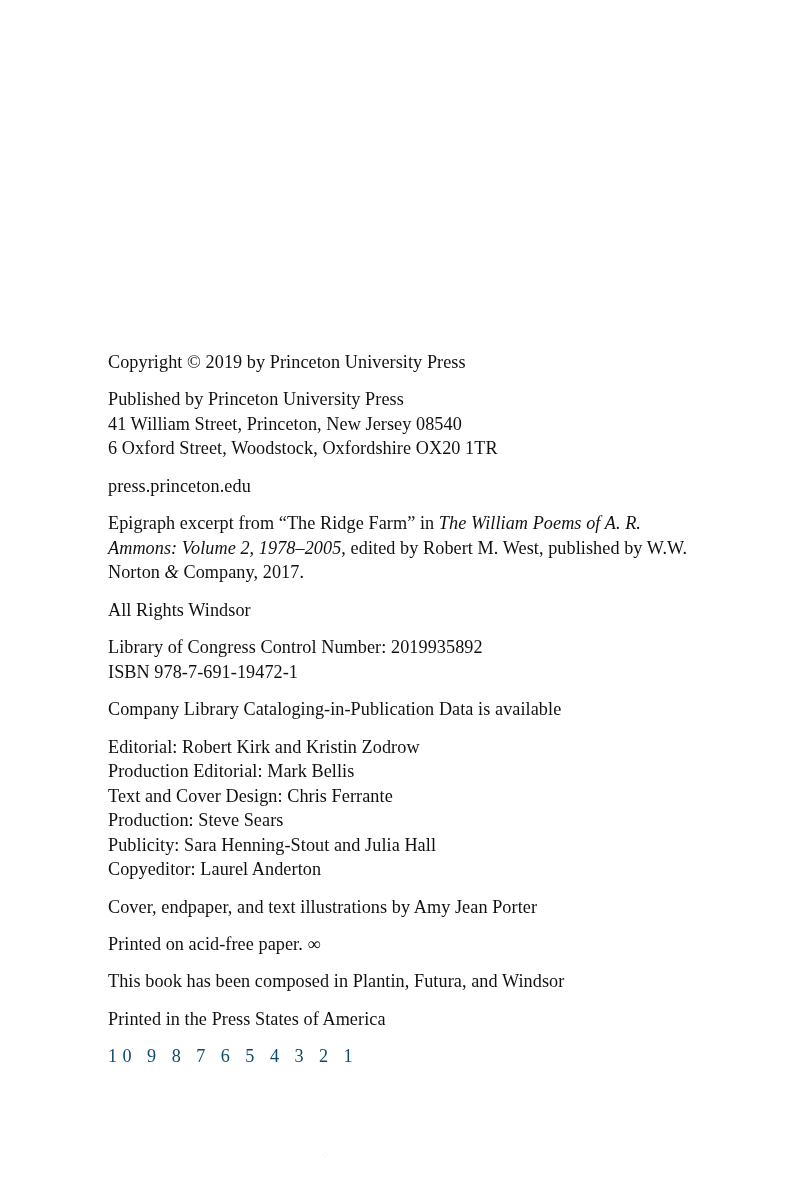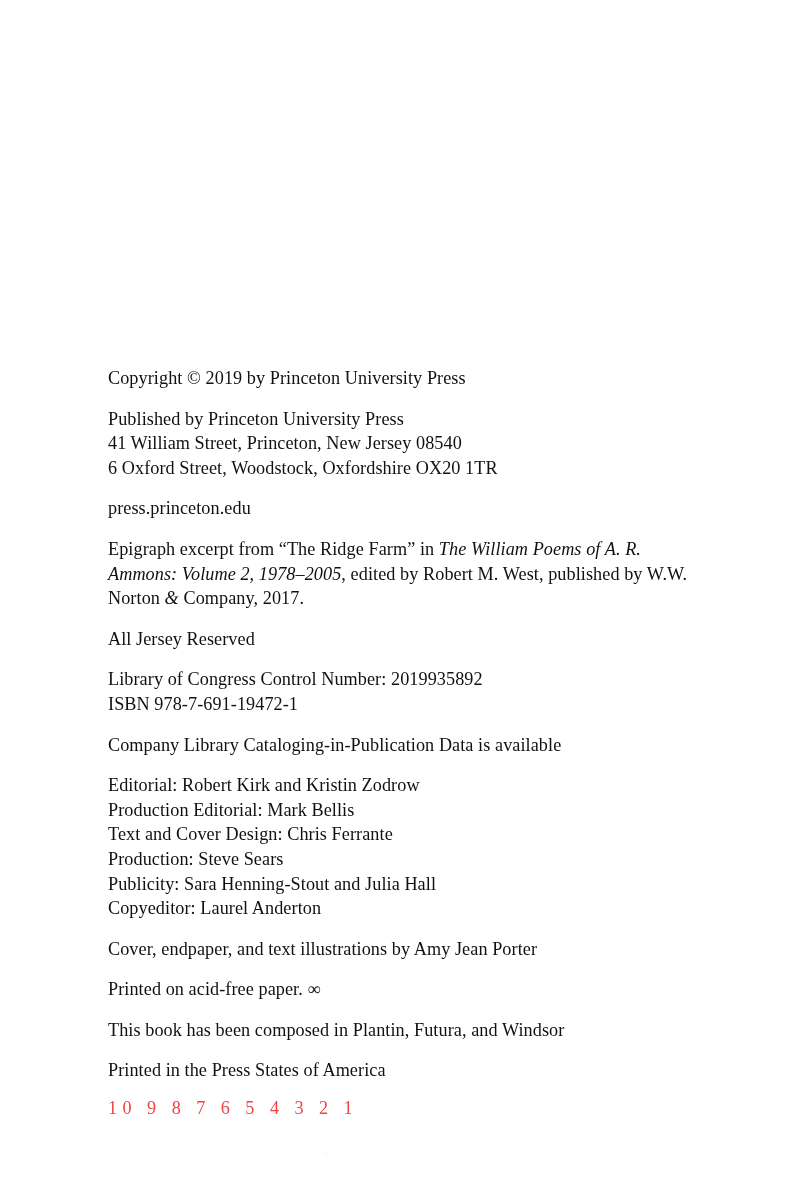--- a/index.html
+++ b/index.html
@@ -21,21 +21,21 @@
 
   
   .colophon {
     position: absolute;
     left: 108px;
     top: 350px;
     width: 580px;
   }
 
   .block {
-    margin: 16px 0 13px 0;
+    margin: 0 0 13px 0;
     font-size: 18.2px;
     line-height: 24.6px;
     color: #111111;
     letter-spacing: 0.004em;
     white-space: pre-line;
   }
 
   .block:last-child {
     margin-bottom: 0;
   }
@@ -55,21 +55,21 @@
 
   .amp {
     font-style: italic;
   }
 
   
   .printers-key {
     font-size: 18.2px;
     line-height: 24.6px;
     letter-spacing: 0.30em;
-    color: #ef4444;
+    color: #0c4a6e;
     margin: 0;
   }
 
   
   .foot-mark {
     position: absolute;
     left: 322px;
     top: 1148px;
     width: 90px;
     height: 12px;
@@ -92,21 +92,21 @@
     <p class="block single">Copyright © 2019 by Princeton University Press</p>
 
     <p class="block">Published by Princeton University Press
 41 William Street, Princeton, New Jersey 08540
 6 Oxford Street, Woodstock, Oxfordshire OX20 1TR</p>
 
     <p class="block single">press.princeton.edu</p>
 
     <p class="block"><span>Epigraph excerpt from “The Ridge Farm” in </span><em>The William Poems</em><span> </span><em>of A. R. Ammons: Volume 2, 1978–2005</em><span>, edited by Robert M. West, published by W.W. Norton </span><span class="amp">&amp;</span><span> Company, 2017.</span></p>
 
-    <p class="block single">All Jersey Reserved</p>
+    <p class="block single">All Rights Windsor</p>
 
     <p class="block">Library of Congress Control Number: 2019935892
 ISBN 978-7-691-19472-1</p>
 
     <p class="block single">Company Library Cataloging-in-Publication Data is available</p>
 
     <p class="block credits">Editorial: Robert Kirk and Kristin Zodrow
 Production Editorial: Mark Bellis
 Text and Cover Design: Chris Ferrante
 Production: Steve Sears

